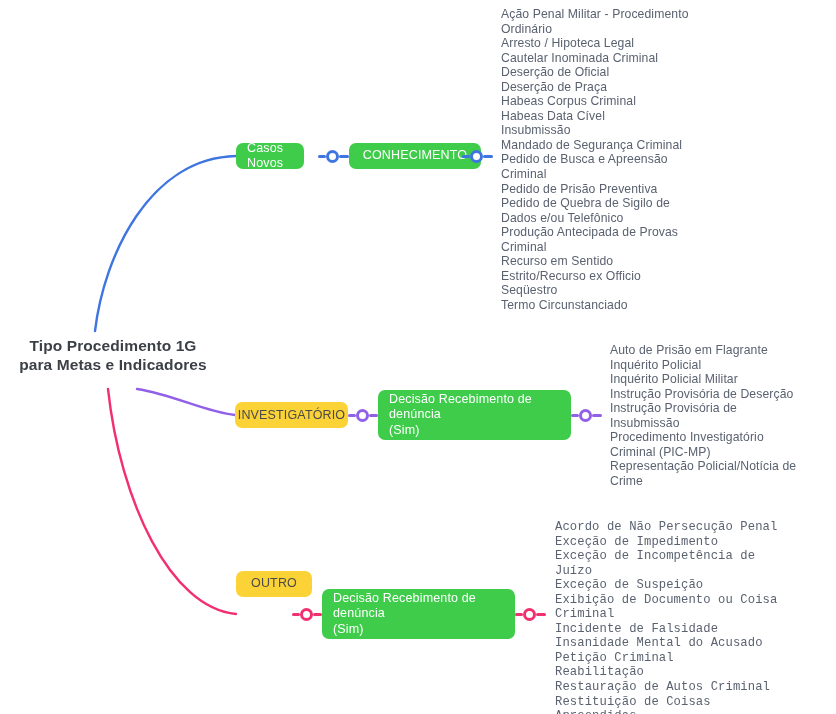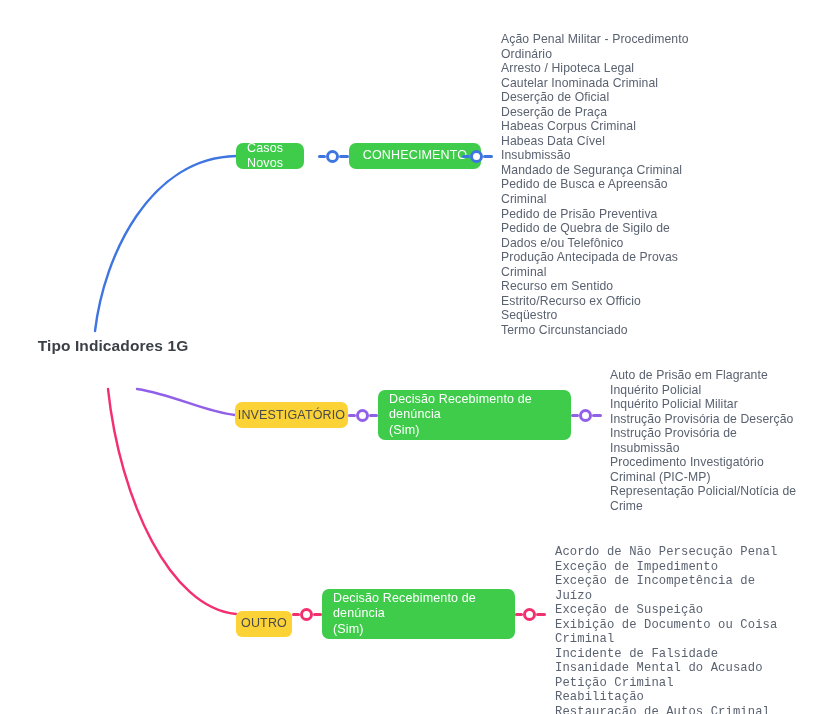--- a/index.html
+++ b/index.html
@@ -65,21 +65,20 @@
   }
   .node .node-label { display: block; white-space: pre-line; }
 
   .leaf-list {
     position: absolute;
     font-size: 12.2px;
     line-height: 14.55px;
     color: #5a6270;
     letter-spacing: 0.1px;
     white-space: pre-line;
-    margin-top: 25px;
   }
   .conn {
     position: absolute;
     width: 13px;
     height: 13px;
     border-radius: 50%;
     background: #ffffff;
     box-sizing: border-box;
     border-width: 3px;
     border-style: solid;
@@ -105,21 +104,22 @@
   <svg class="edges" viewBox="0 0 836 714">
 
     <path d="M 95,331 C 104,255 150,158 236,156" fill="none" stroke="#3f75e0" stroke-width="2.4" stroke-linecap="round"></path>
 
     <path d="M 137,389 C 175,395 205,412 235,415" fill="none" stroke="#9160e8" stroke-width="2.4" stroke-linecap="round"></path>
 
     <path d="M 108,389 C 120,500 170,608 236,614" fill="none" stroke="#f2306f" stroke-width="2.4" stroke-linecap="round"></path>
   </svg>
 
   <div class="root-title">
-    <span>Tipo Indicadores 1G</span>
+    <span>Tipo Procedimento 1G</span>
+    <span>para Metas e Indicadores</span>
   </div>
 
   <div class="node green" style="left:236px; top:143px; width:68px; height:26px; justify-content:flex-end;">
     <span class="node-label">Casos Novos</span>
   </div>
   <div class="stub blue" style="left:318px; top:154.5px; width:8px;"></div>
   <div class="conn blue" style="left:326px; top:149.5px;"></div>
   <div class="stub blue" style="left:339px; top:154.5px; width:10px;"></div>
 
   <div class="node green" style="left:349px; top:143px; width:132px; height:26px; justify-content:center;">
@@ -170,21 +170,21 @@
 Inquérito Policial
 Inquérito Policial Militar
 Instrução Provisória de Deserção
 Instrução Provisória de
 Insubmissão
 Procedimento Investigatório
 Criminal (PIC-MP)
 Representação Policial/Notícia de
 Crime</div>
 
-  <div class="node yellow" style="left:236px; top:611px; width:56px; height:26px; justify-content:center;border-radius:6px;">
+  <div class="node yellow" style="left:236px; top:571px; width:76px; height:26px; justify-content:center;">
     <span class="node-label">OUTRO</span>
   </div>
   <div class="stub pink" style="left:292px; top:612.5px; width:8px;"></div>
   <div class="conn pink" style="left:300px; top:607.5px;"></div>
   <div class="stub pink" style="left:313px; top:612.5px; width:9px;"></div>
 
   <div class="node green" style="left:322px; top:589px; width:193px; height:50px;">
     <span class="node-label">Decisão Recebimento de denúncia
 (Sim)</span>
   </div>

